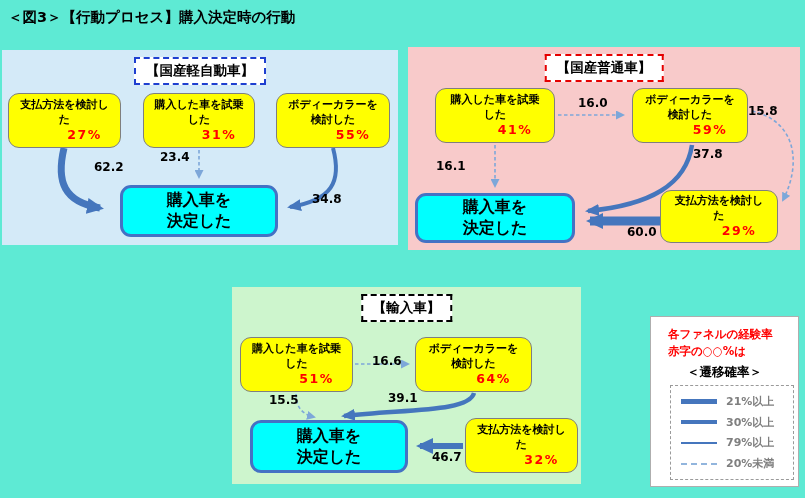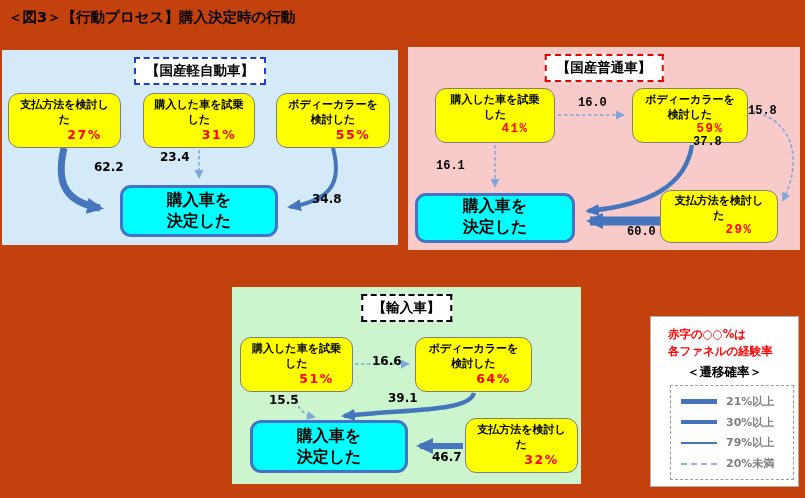--- a/index.html
+++ b/index.html
@@ -1,24 +1,24 @@
 <!DOCTYPE html>
 <html><head>
 <meta charset="utf-8">
 <style>
   * { margin:0; padding:0; box-sizing:border-box; }
   html,body { background:#fff; }
   body { font-family:"DejaVu Sans","Liberation Sans",sans-serif; }
-  #stage { position:relative; width:805px; height:498px; background:#c2410c; overflow:hidden; }
+  #stage { position:relative; width:805px; height:498px; background:#5eead4; overflow:hidden; }
 
   .page-title { position:absolute; left:8px; top:8px; font-size:14.5px; font-weight:bold; color:#000; }
 
   .panel { position:absolute; }
   #panel-kei    { left:2px;   top:50px;  width:396px; height:195px; background:#d4eaf8; }
-  #panel-futsu  { left:408px; top:47px;  width:392px; height:203px; background:#f8caca;font-family:Liberation Mono, monospace; }
+  #panel-futsu  { left:408px; top:47px;  width:392px; height:203px; background:#f8caca; }
   #panel-import { left:232px; top:287px; width:349px; height:197px; background:#cdf5cd; }
 
   .panel-title { position:absolute; top:7px; left:50%; transform:translateX(-50%);
     background:#fff; font-weight:bold; font-size:13.5px; padding:3px 10px; white-space:nowrap; color:#000; }
   .pt-blue  { border:2px dashed #1f3fd0; }
   .pt-red   { border:2px dashed #e50000; }
   .pt-black { border:2px dashed #000; }
 
   .node { position:absolute; background:#ffff00; border:1.6px solid #7f7f7f; border-radius:11px;
     display:flex; flex-direction:column; align-items:center; justify-content:center;
@@ -133,21 +133,21 @@
     </div>
 
     <div class="decision" style="left:7px; top:146px; width:160px; height:50px;">
       <span class="ln">購入車を</span>
       <span class="ln">決定した</span>
     </div>
 
     <div class="tlabel" style="left:170px; top:49px;">16.0</div>
     <div class="tlabel" style="left:340px; top:57px;">15.8</div>
     <div class="tlabel" style="left:28px; top:112px;">16.1</div>
-    <div class="tlabel" style="left:285px; top:88px;">37.8</div>
+    <div class="tlabel" style="left:285px; top:100px;">37.8</div>
     <div class="tlabel" style="left:219px; top:178px;">60.0</div>
   </div>
 
   <div id="panel-import" class="panel">
     <svg class="arrows" viewBox="0 0 349 197">
       <path class="arr-dash" d="M 123 77 L 176 77" marker-end="url(#ah-s)"></path>
       <path class="arr-dash" d="M 64 107 Q 64 126 82 130" marker-end="url(#ah-s)"></path>
       <path class="arr-solid" stroke-width="4.5" d="M 242 106 C 237 125, 175 122, 112 129" marker-end="url(#ah-m)"></path>
       <path class="arr-solid" stroke-width="6" d="M 231 159 L 188 159" marker-end="url(#ah-l)"></path>
     </svg>
@@ -176,22 +176,22 @@
     </div>
 
     <div class="tlabel" style="left:140px; top:60px;margin-top:7px;">16.6</div>
     <div class="tlabel" style="left:37px; top:106px;">15.5</div>
     <div class="tlabel" style="left:156px; top:104px;">39.1</div>
     <div class="tlabel" style="left:200px; top:163px;">46.7</div>
   </div>
 
   <div id="legend">
     <div class="legend-note">
+      <span>各ファネルの経験率</span>
       <span>赤字の○○%は</span>
-      <span>各ファネルの経験率</span>
     </div>
     <div class="legend-heading">＜遷移確率＞</div>
     <div class="legend-keybox">
       <div class="legend-row">
         <span class="legend-line ll-2"></span>
         <span class="lbl">21%以上</span>
       </div>
       <div class="legend-row">
         <span class="legend-line ll-3"></span>
         <span class="lbl">30%以上</span>

